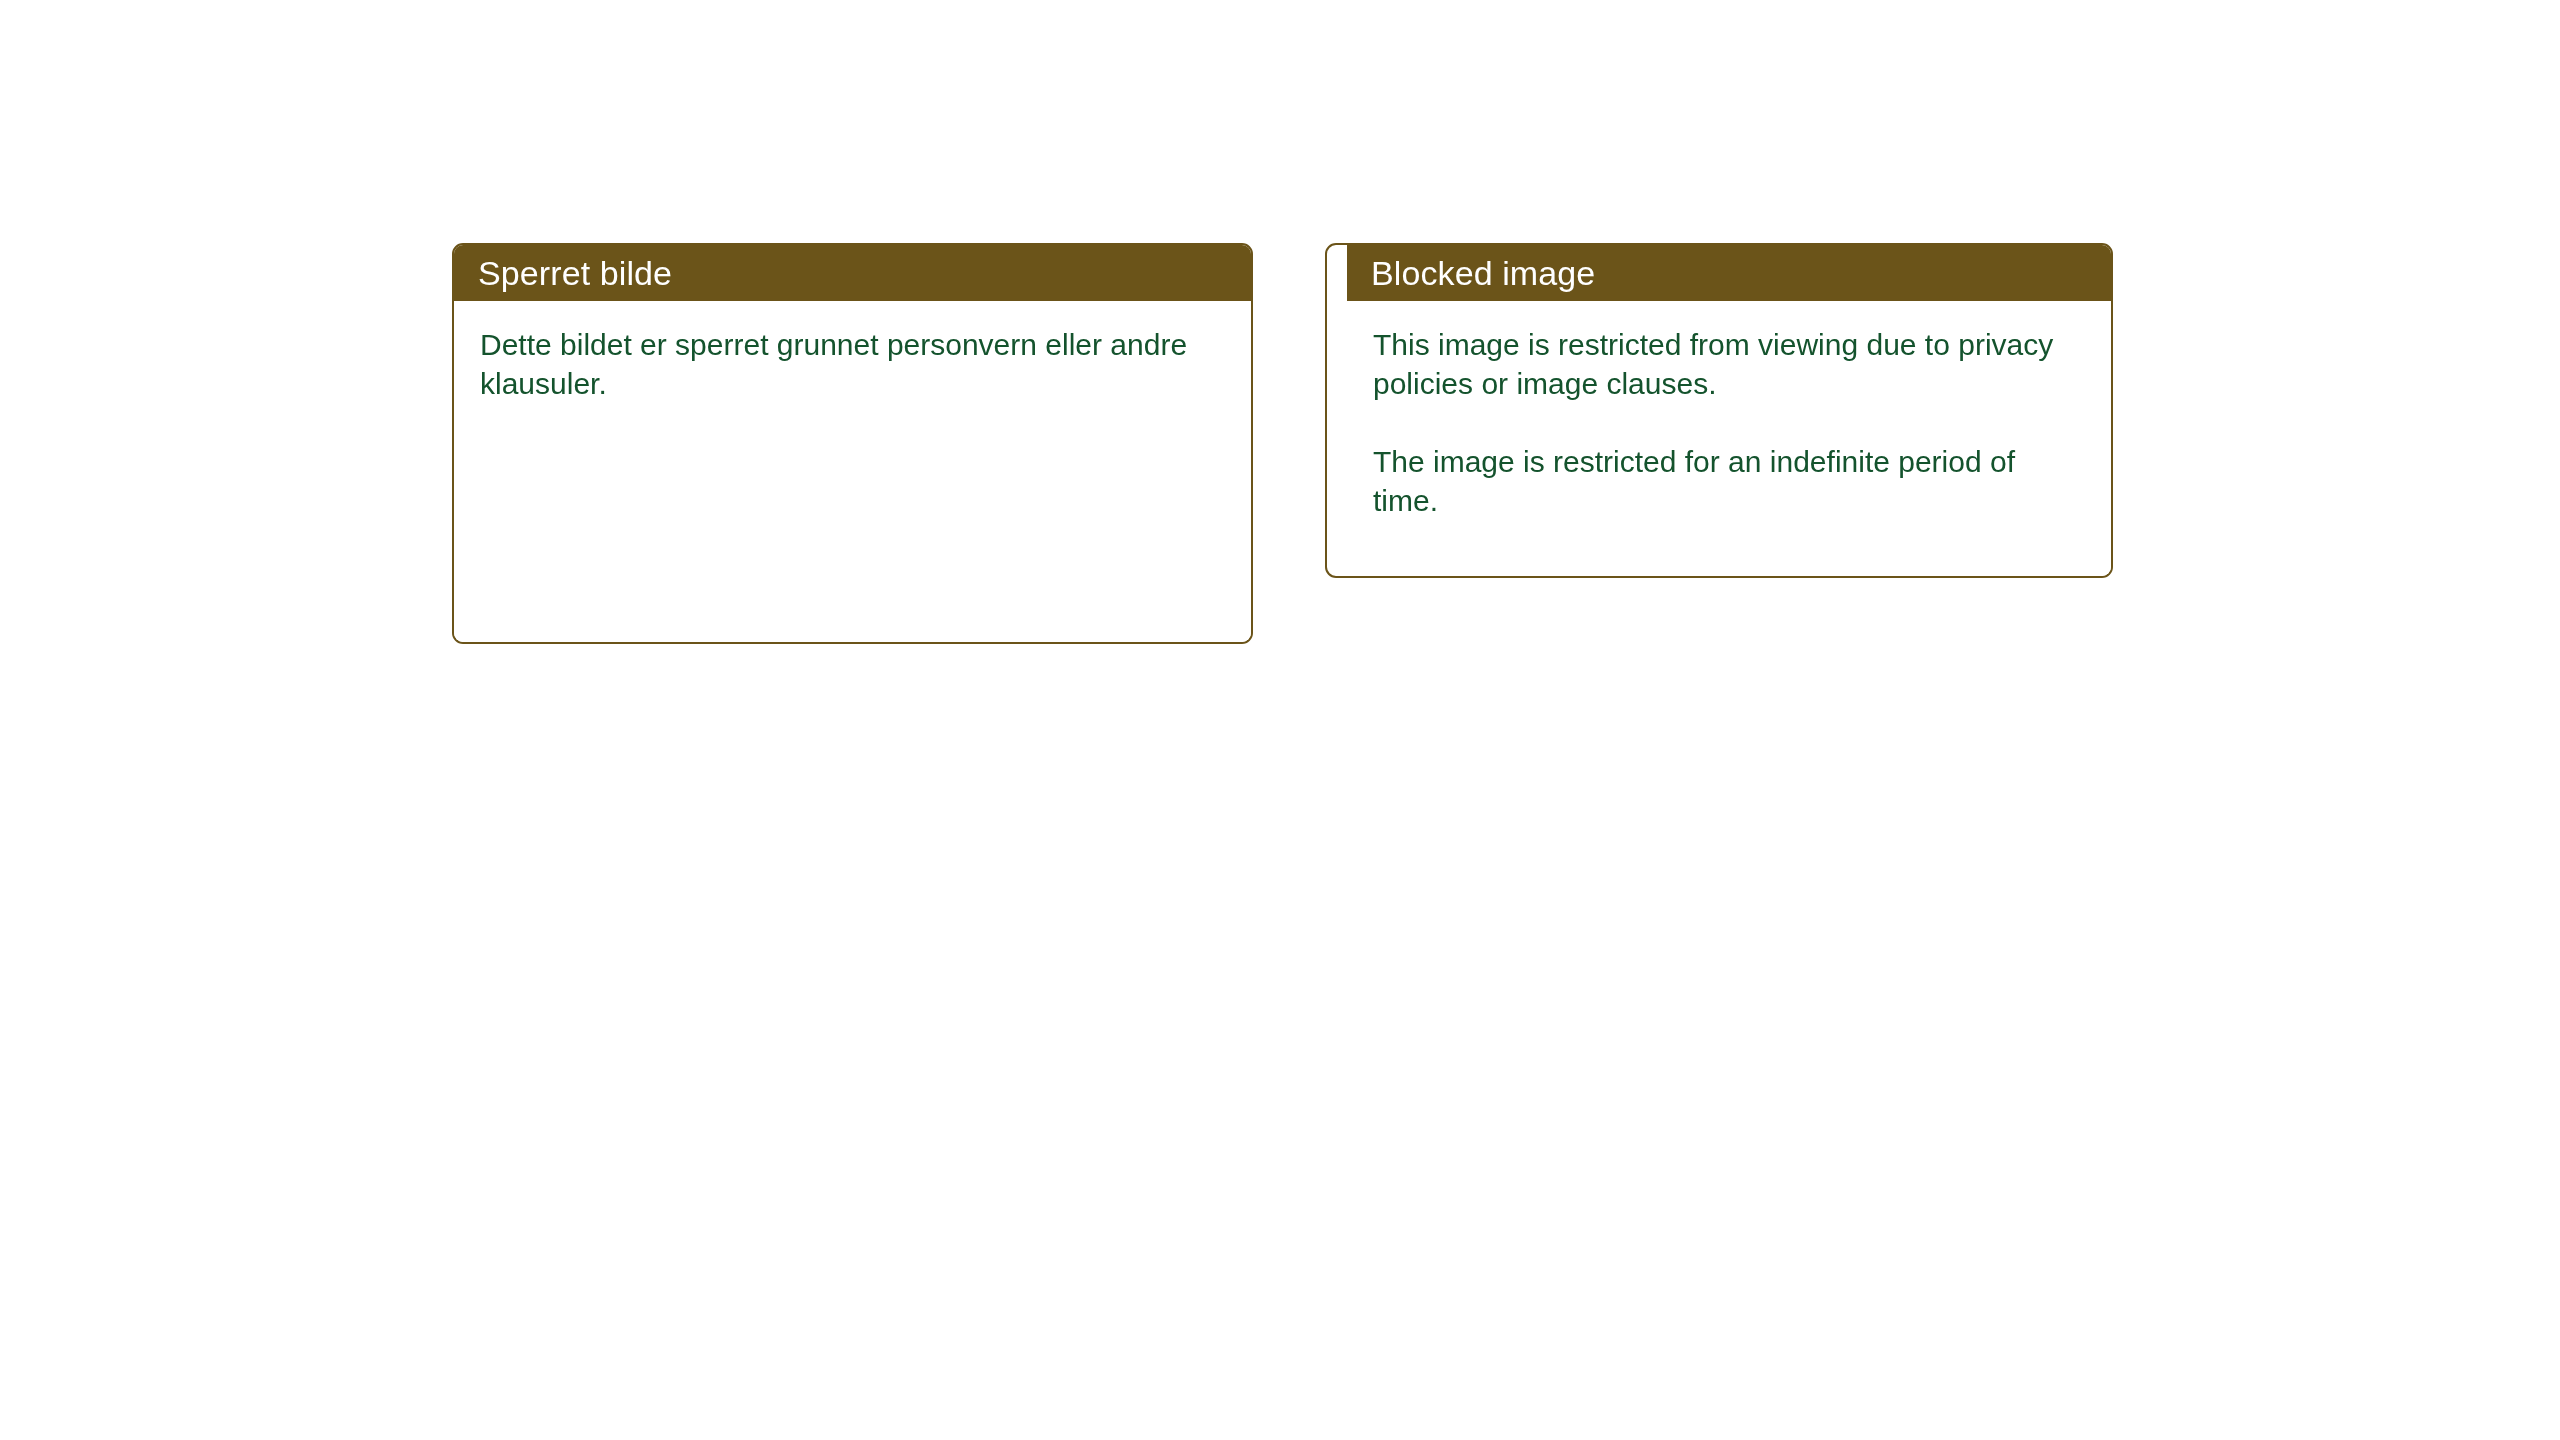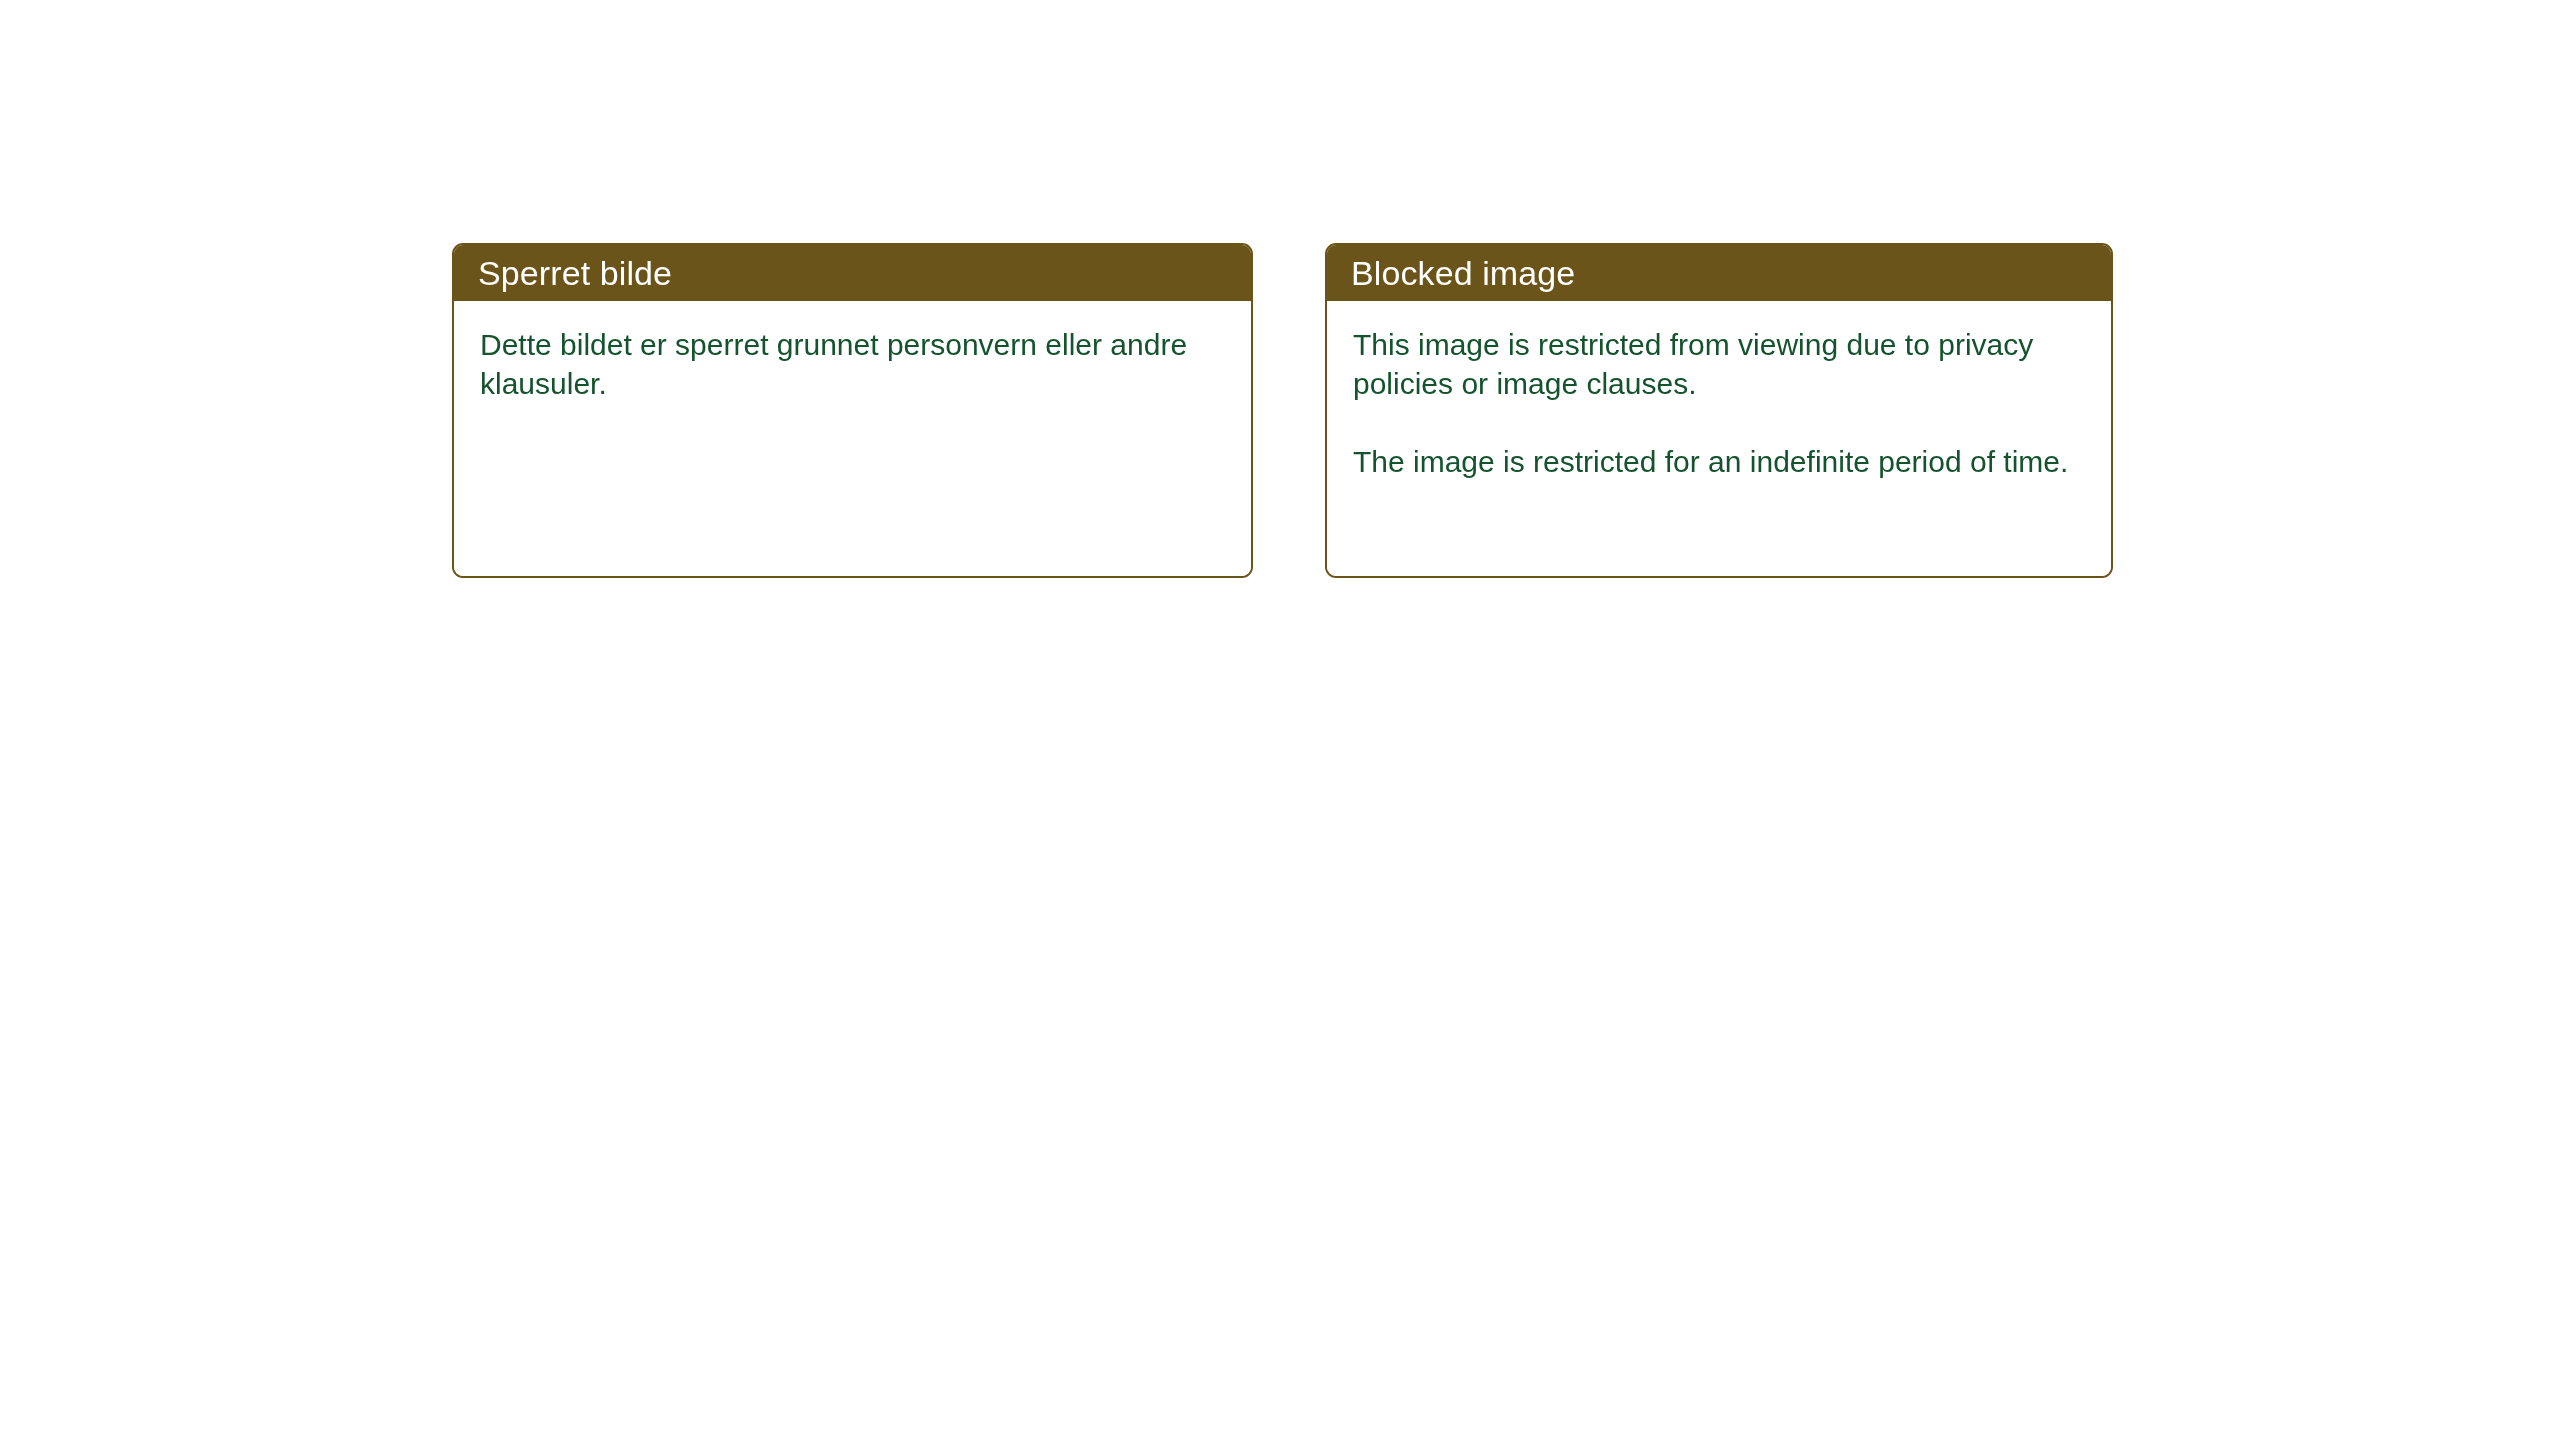--- a/index.html
+++ b/index.html
@@ -29,22 +29,22 @@
   .notice-card {
     box-sizing: border-box;
     background: #ffffff;
     border: 2px solid #6b5419;
     border-radius: 11px;
     overflow: hidden;
     display: flex;
     flex-direction: column;
   }
 
-  .notice-card.card-no  { width: 801px; height: 335px; }
-  .notice-card.card-en  { width: 788px; height: 335px; }
+  .notice-card.card-no  { width: 801px; height: 401px; }
+  .notice-card.card-en  { width: 788px; height: 335px; padding-left: 20px; }
 
   .card-header {
     box-sizing: border-box;
     background: #6b5419;
     height: 56px;
     flex: 0 0 56px;
     display: flex;
     align-items: center;
     padding: 0 0 0 24px;
   }

